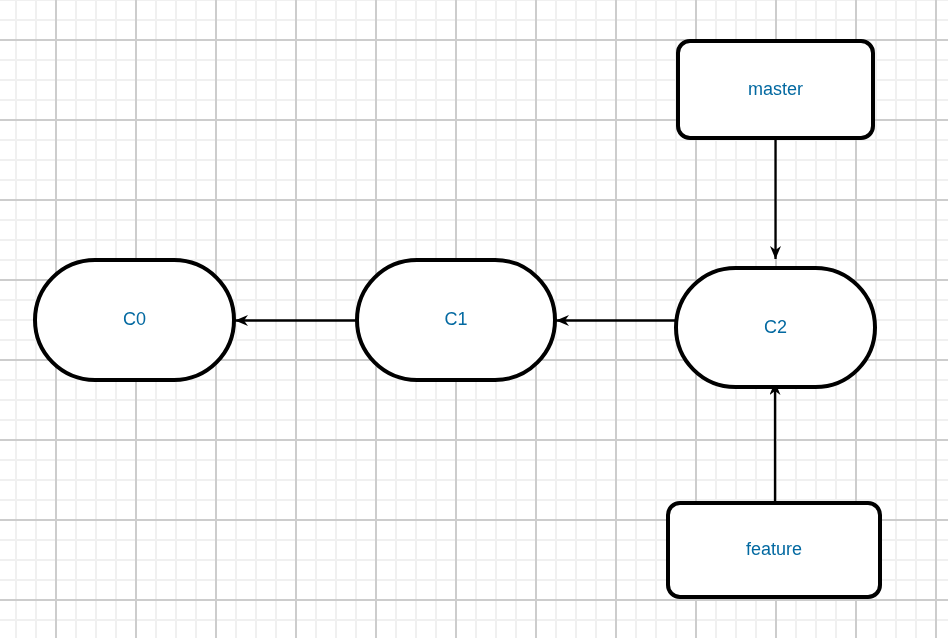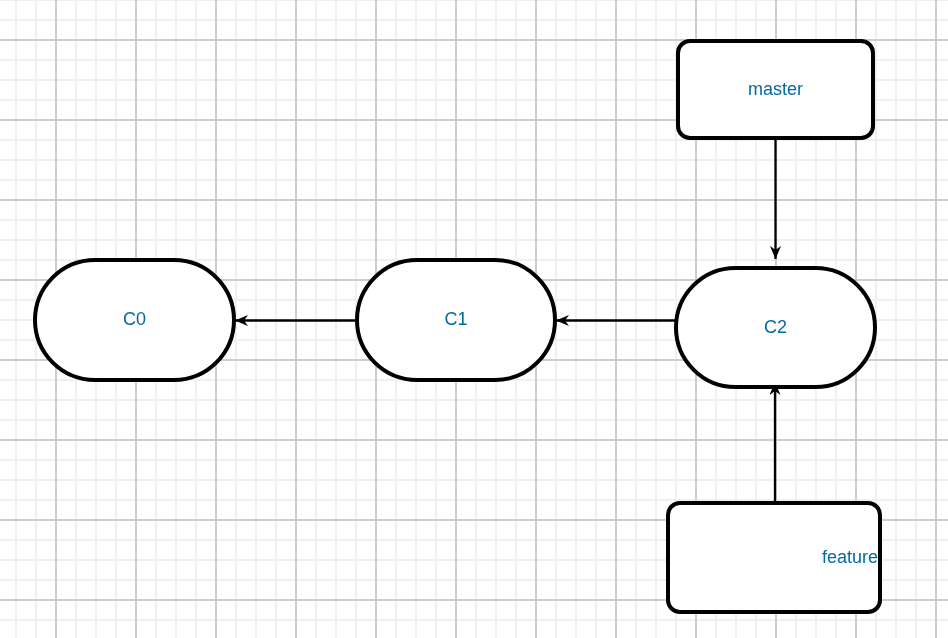--- a/index.html
+++ b/index.html
@@ -38,21 +38,21 @@
     color: #0369a1;
     line-height: 1.2;
   }
   .stadium { border-radius: 62px; }
   .branch  { border-radius: 14px; }
 
   #node-c0 { left: 33px;  top: 258px; width: 203px; height: 124px; text-align: center; }
   #node-c1 { left: 355px; top: 258px; width: 202px; height: 124px; }
   #node-c2 { left: 674px; top: 258px; width: 203px; height: 123px; margin-top: 8px; }
   #node-master  { left: 676px; top: 39px;  width: 199px; height: 101px; }
-  #node-feature { left: 666px; top: 501px; width: 216px; height: 113px; justify-content: flex-end;  }
+  #node-feature { left: 666px; top: 501px; width: 216px; height: 98px;  }
 
   .edges {
     position: absolute;
     left: 0; top: 0;
     width: 948px;
     height: 638px;
     pointer-events: none;
   }
   .edges line {
     stroke: #000000;

